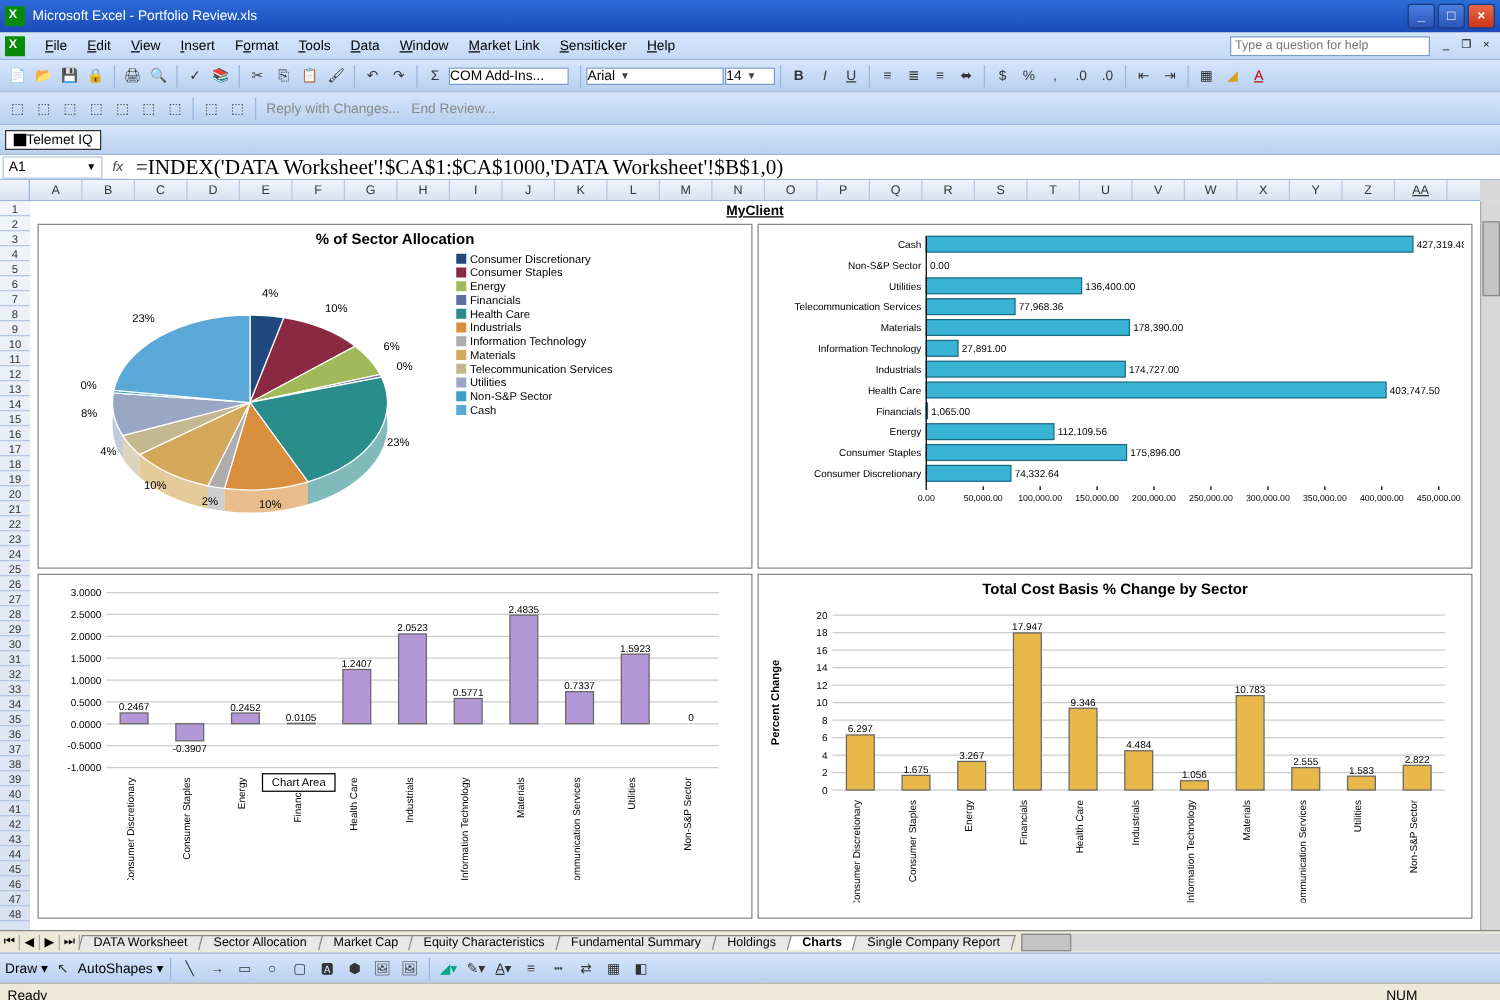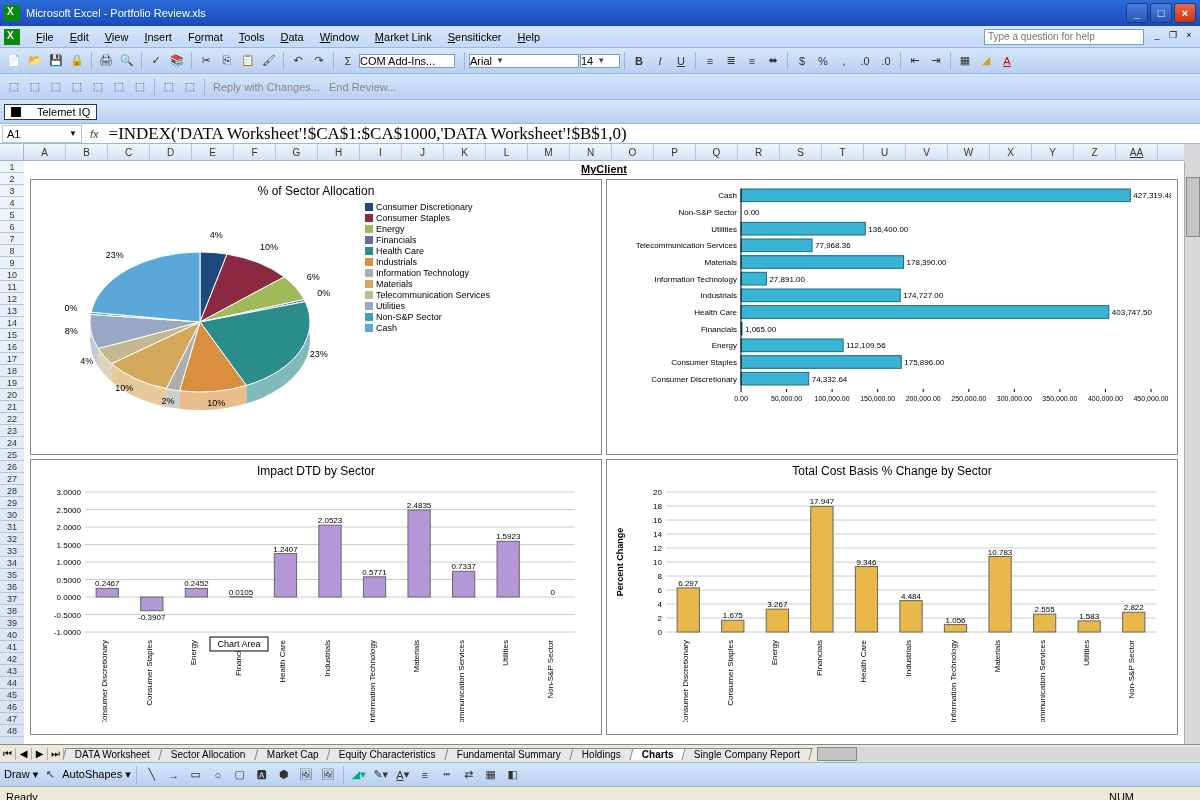--- a/index.html
+++ b/index.html
@@ -18,38 +18,38 @@
 .menubar .help-input { margin-left: auto; width: 160px; height: 16px; font-size: 10px; padding: 0 3px; border: 1px solid #7a9cc8; }
 .menubar .win-ctrl { margin-left: 6px; display: flex; gap: 2px; }
 .menubar .win-ctrl div { width: 14px; height: 14px; font-size: 9px; text-align: center; }
 .toolbar { background: linear-gradient(#d6e6fb,#b8d0f0); height: 26px; display: flex; align-items: center; padding: 0 4px; border-bottom: 1px solid #9ab6e0; gap: 1px; }
 .tbtn { width: 20px; height: 20px; border: 1px solid transparent; display: flex; align-items: center; justify-content: center; font-size: 11px; color: #333; }
 .tsep { width: 1px; height: 18px; background: #9ab6e0; margin: 0 3px; }
 .combo { height: 14px; border: 1px solid #7a9cc8; background: #fff; display: flex; align-items: center; padding: 0 2px 0 0; font-size: 11px; }
 .combo .arrow { margin-left: 4px; font-size: 8px; color: #444; }
 .toolbar2 { background: linear-gradient(#d6e6fb,#b8d0f0); height: 26px; display: flex; align-items: center; padding: 0 4px; border-bottom: 1px solid #9ab6e0; gap: 1px;}
 .telemet { background: linear-gradient(#d6e6fb,#b8d0f0); height: 24px; display: flex; align-items: center; padding: 0 4px; border-bottom: 1px solid #9ab6e0;}
-.telemet .box { border: 1px solid #333; background: #fff; padding: 1px 6px; display: flex; align-items: center; gap: 16px;}
+.telemet .box { border: 1px solid #333; background: #fff; padding: 1px 6px; display: flex; align-items: center; gap: 0;}
 .telemet .sq { width: 10px; height: 10px; background: #000; }
 .formula-bar { background: #fff; height: 20px; display: flex; align-items: center; border-bottom: 1px solid #9ab6e0; }
 .name-box { width: 80px; border: 1px solid #b4c6e0; height: 18px; margin: 0 2px; display: flex; align-items: center; padding: 0 4px; }
 .name-box .arrow { margin-left: auto; font-size: 8px; }
 .fx { padding: 0 6px; font-style: italic; color: #444; }
 .formula-input { flex: 1; height: 18px; border: none; padding: 0 4px; font-family: Tahoma; font-size: 17px; }
 .grid-area { display: flex; height: 583px; background: #fff; }
 .col-headers { display: flex; background: linear-gradient(#f0f4fb,#d8e2f0); height: 17px; border-bottom: 1px solid #9ab6e0;}
 .col-headers div { border-right: 1px solid #b4c6e0; text-align: center; font-size: 10px; color: #333; line-height: 17px;}
 .corner { width: 24px; background: linear-gradient(#f0f4fb,#d8e2f0); border-right: 1px solid #9ab6e0; border-bottom: 1px solid #9ab6e0;}
 .row-headers { width: 24px; background: linear-gradient(#f0f4fb,#d8e2f0); }
 .row-headers div { height: 12px; border-bottom: 1px solid #b4c6e0; text-align: center; font-size: 9px; color: #333; line-height: 12px;}
 .sheet { flex: 1; position: relative; background: #fff; overflow: hidden; }
 .client-title { text-align: center; font-weight: bold; font-size: 11px; text-decoration: underline; padding: 2px 0; }
 .charts { display: grid; grid-template-columns: 1fr 1fr; grid-template-rows: 1fr 1fr; gap: 0; height: 560px; padding: 0 4px;}
 .chart-box { border: 1px solid #888; margin: 2px; background: #fff; position: relative; overflow: hidden; padding: 4px;}
-.chart-title { text-align: center; font-weight: normal; font-size: 12px; margin-bottom: 4px; }
+.chart-title { text-align: center; font-weight: bold; font-size: 12px; margin-bottom: 4px; }
 svg { display: block; }
 .sheet-tabs { height: 18px; background: #ece9d8; display: flex; align-items: center; border-top: 1px solid #888; font-size: 10px;}
 .sheet-tabs .nav { display: flex; }
 .sheet-tabs .nav div { width: 16px; text-align: center; border-right: 1px solid #aaa; cursor: pointer;}
 .sheet-tabs .tab { padding: 0 10px; background: #fff; border: 1px solid #888; border-bottom: none; margin-right: -1px; cursor: pointer; transform: skewX(-15deg);}
 .sheet-tabs .tab span { display: inline-block; transform: skewX(15deg);}
 .sheet-tabs .tab.active { background: #fff; font-weight: bold; }
 .sheet-tabs .tab:not(.active){ background:#e8e8e8;}
 .sheet-tabs .scroll { flex: 1; background: #d8d8d8; margin-left: 6px; height: 14px; position: relative;}
 .sheet-tabs .scroll .thumb{ position:absolute; left:0; width:40px; height:14px; background:#c4c4c4; border:1px solid #888;}
@@ -432,21 +432,20 @@
             <text x="448.8888888888889" y="217" font-size="7" text-anchor="middle">350,000.00</text>
             <line x1="494.4444444444444" y1="205" x2="494.4444444444444" y2="208" stroke="#000"></line>
             <text x="494.4444444444444" y="217" font-size="7" text-anchor="middle">400,000.00</text>
             <line x1="540" y1="205" x2="540" y2="208" stroke="#000"></line>
             <text x="540" y="217" font-size="7" text-anchor="middle">450,000.00</text>
             <line x1="130" y1="5" x2="130" y2="205" stroke="#000"></line>
           </svg>
       </div>
 
       <div class="chart-box">
-        <div class="chart-title">Impact DTD by Sector</div>
         <svg id="vbar1-svg" width="560" height="240">
             <line x1="50" y1="150" x2="540" y2="150" stroke="#ccc"></line>
             <text x="46" y="153" font-size="8" text-anchor="end">-1.0000</text>
             <line x1="50" y1="132.5" x2="540" y2="132.5" stroke="#ccc"></line>
             <text x="46" y="135.5" font-size="8" text-anchor="end">-0.5000</text>
             <line x1="50" y1="115" x2="540" y2="115" stroke="#ccc"></line>
             <text x="46" y="118" font-size="8" text-anchor="end">0.0000</text>
             <line x1="50" y1="97.5" x2="540" y2="97.5" stroke="#ccc"></line>
             <text x="46" y="100.5" font-size="8" text-anchor="end">0.5000</text>
             <line x1="50" y1="80" x2="540" y2="80" stroke="#ccc"></line>

